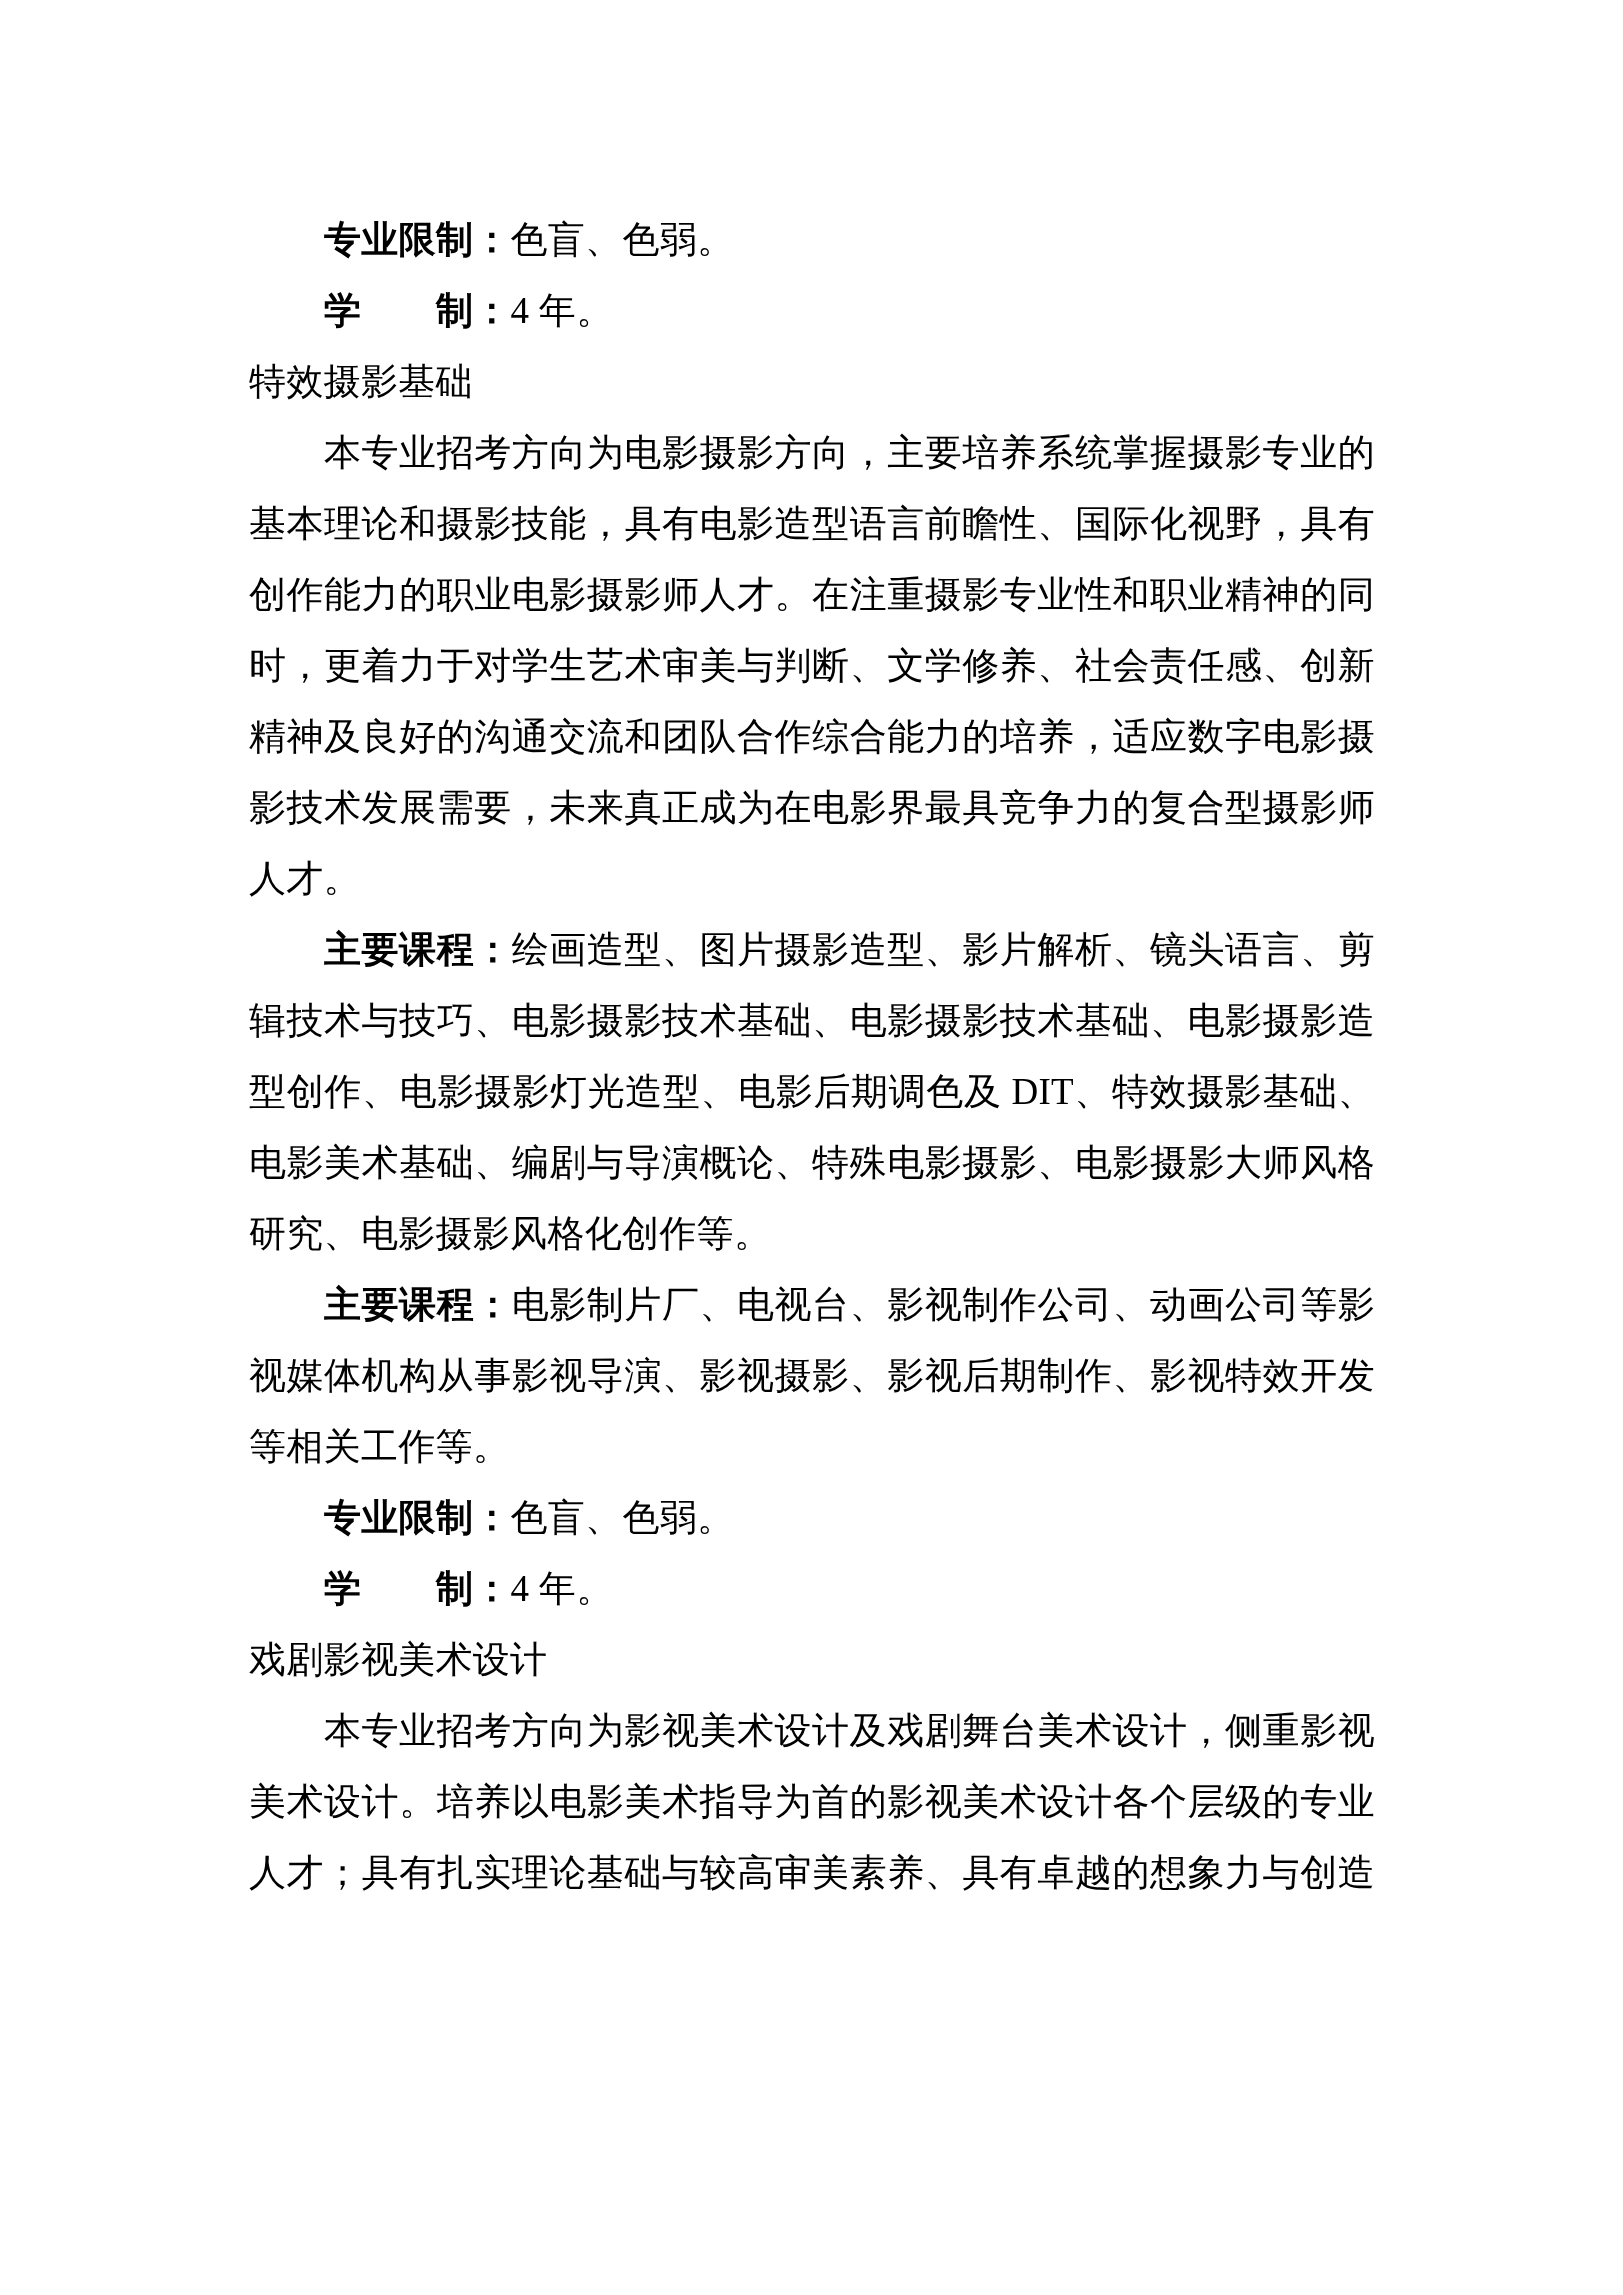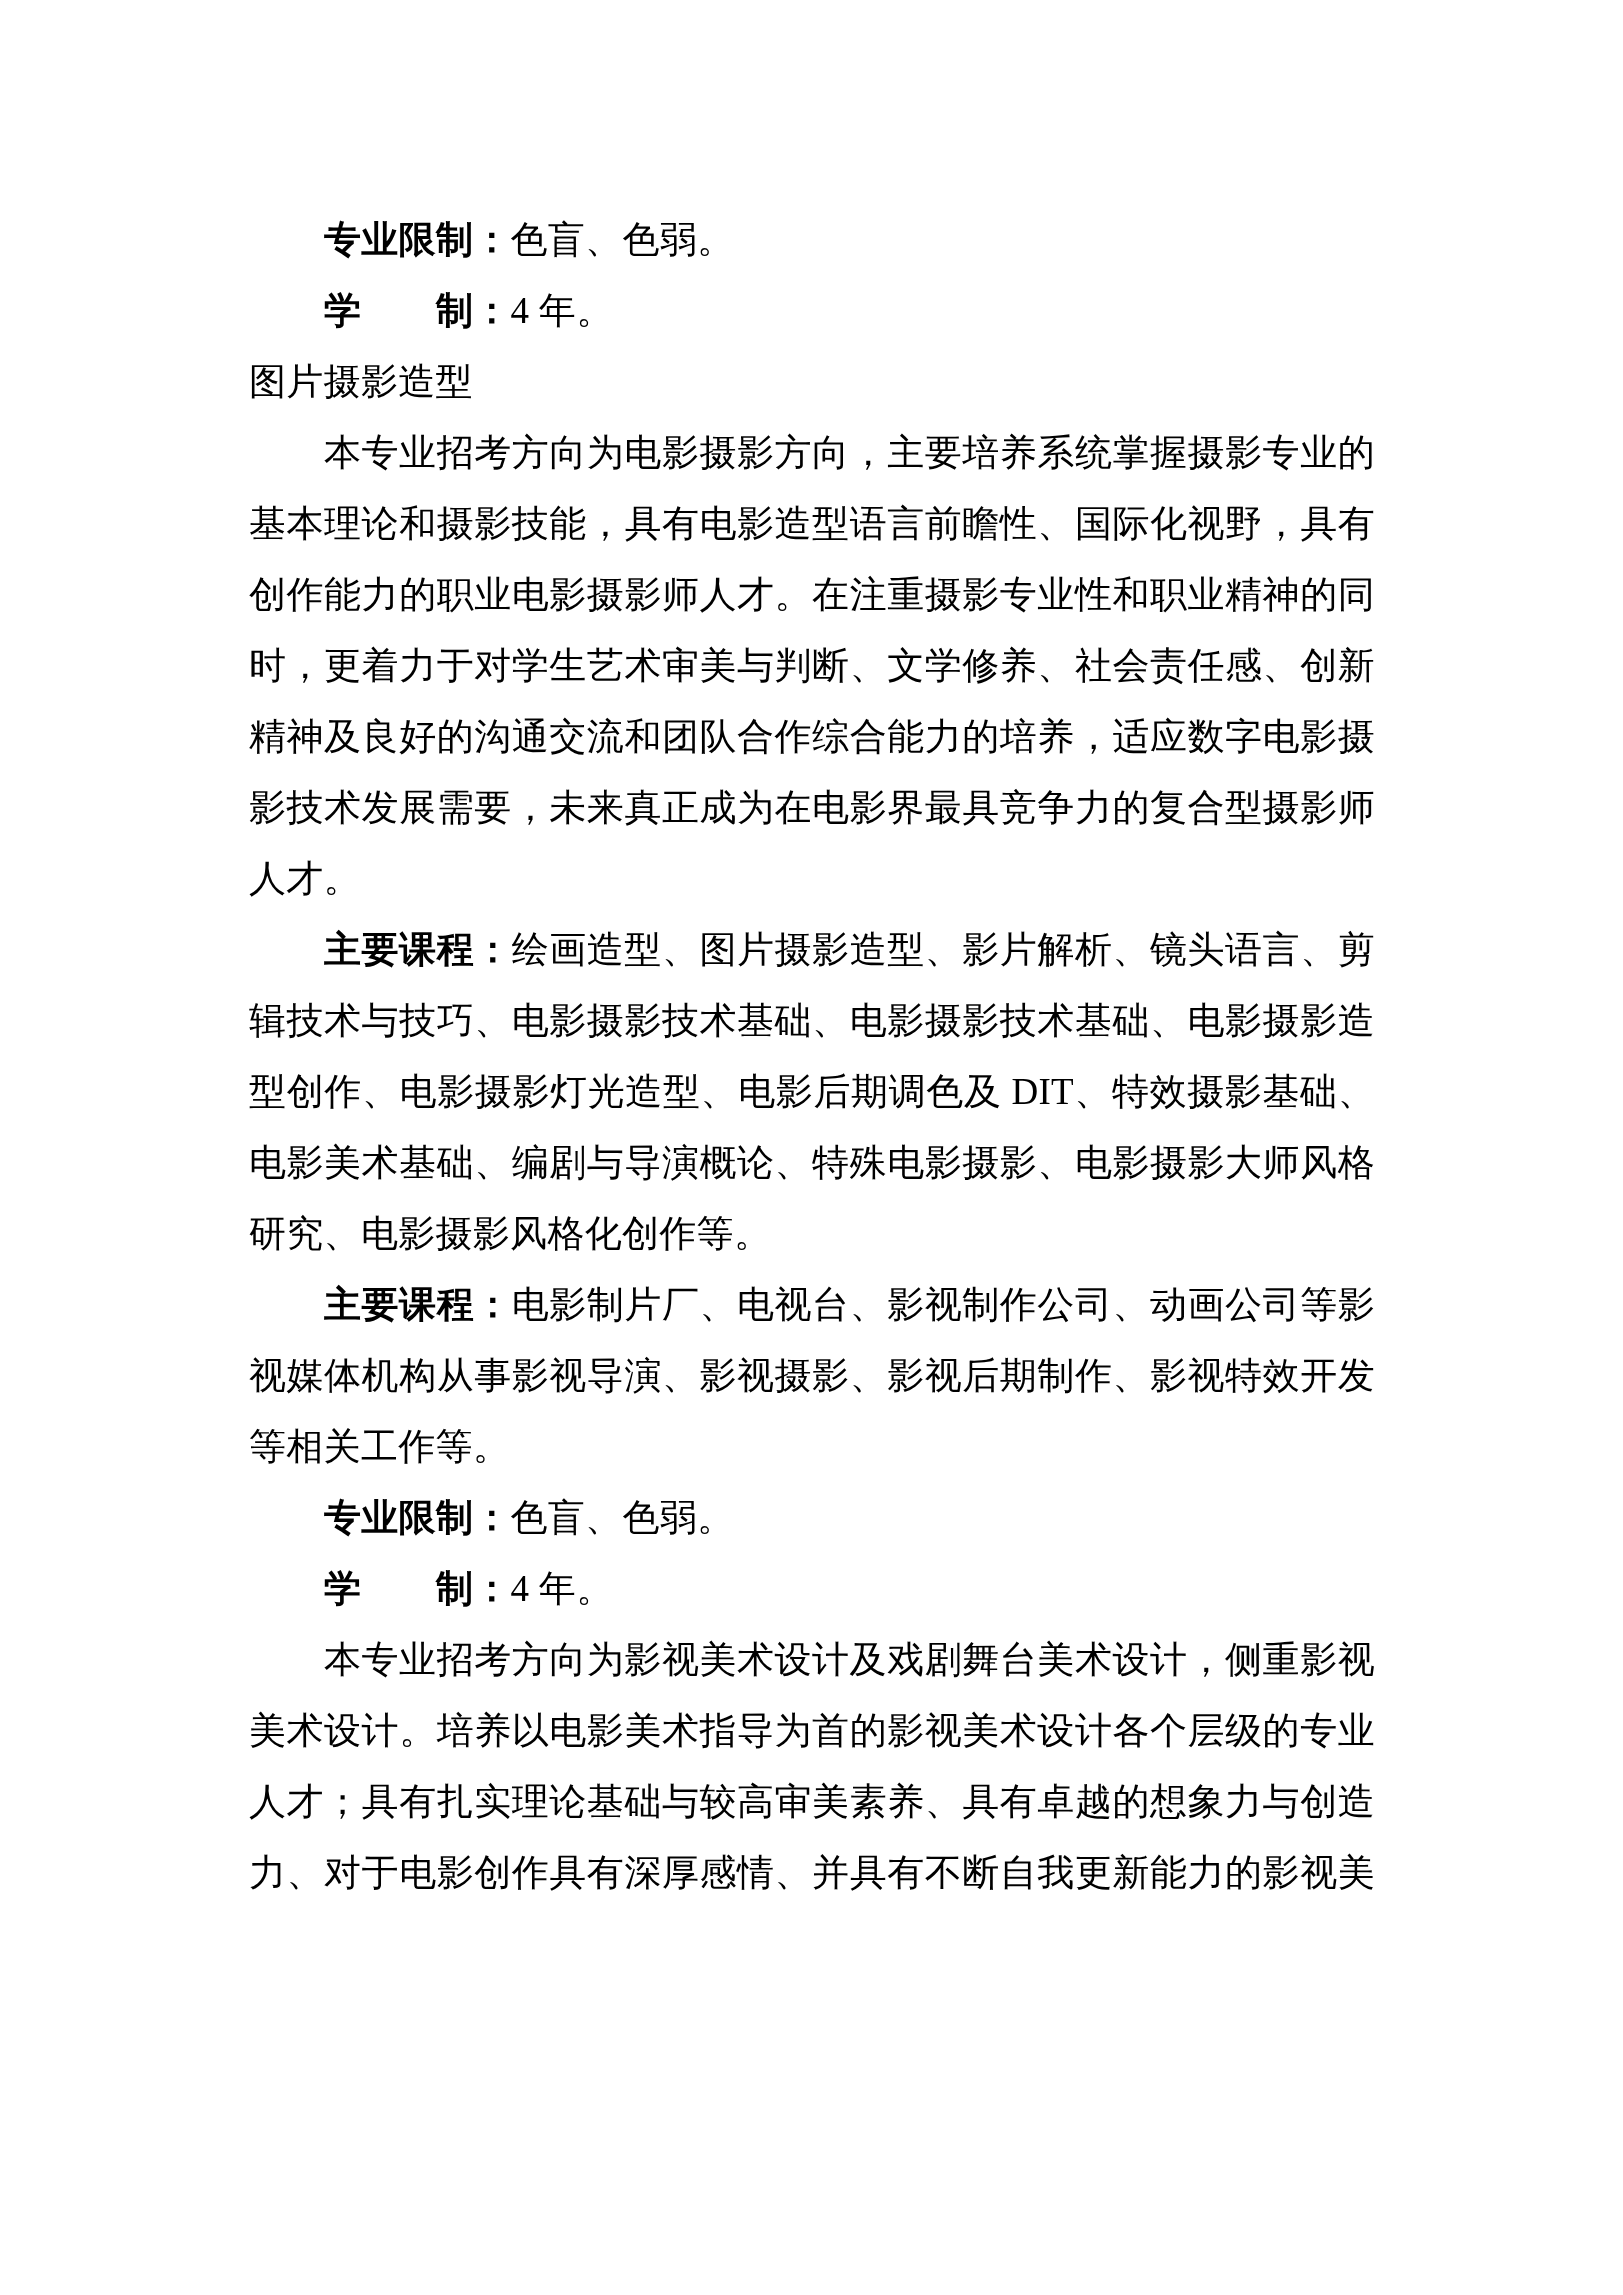--- a/index.html
+++ b/index.html
@@ -57,32 +57,33 @@
 </head>
 <body>
 
 <div class="page">
   <div class="content">
 
     <p class="field"><b class="lead">专业限制：</b><span>色盲、色弱。</span></p>
 
     <p class="field"><b class="lead">学　　制：</b><span>4 年。</span></p>
 
-    <h2 class="heading">图片摄影造型</h2>
+    <h2 class="heading">特效摄影基础</h2>
 
     <p class="para"><span>本专业招考方向为电影摄影方向，主要培养系统掌握摄影专业的基本理论和摄影技能，具有电影造型语言前瞻性、国际化视野，具有创作能力的职业电影摄影师人才。在注重摄影专业性和职业精神的同时，更着力于对学生艺术审美与判断、文学修养、社会责任感、创新精神及良好的沟通交流和团队合作综合能力的培养，适应数字电影摄影技术发展需要，未来真正成为在电影界最具竞争力的复合型摄影师人才。</span></p>
 
     <p class="para"><b class="lead">主要课程：</b><span>绘画造型、图片摄影造型、影片解析、镜头语言、剪辑技术与技巧、电影摄影技术基础、电影摄影技术基础、电影摄影造型创作、电影摄影灯光造型、电影后期调色及 DIT、特效摄影基础、电影美术基础、编剧与导演概论、特殊电影摄影、电影摄影大师风格研究、电影摄影风格化创作等。</span></p>
 
     <p class="para"><b class="lead">主要课程：</b><span>电影制片厂、电视台、影视制作公司、动画公司等影视媒体机构从事影视导演、影视摄影、影视后期制作、影视特效开发等相关工作等。</span></p>
 
     <p class="field"><b class="lead">专业限制：</b><span>色盲、色弱。</span></p>
 
     <p class="field"><b class="lead">学　　制：</b><span>4 年。</span></p>
 
+    <h2 class="heading">戏剧影视美术设计</h2>
 
     <p class="para"><span>本专业招考方向为影视美术设计及戏剧舞台美术设计，侧重影视美术设计。培养以电影美术指导为首的影视美术设计各个层级的专业人才；具有扎实理论基础与较高审美素养、具有卓越的想象力与创造力、对于电影创作具有深厚感情、并具有不断自我更新能力的影视美术设计、戏剧舞台设计及三维动画设计方面的专业人才，成为在创作</span></p>
 
   </div>
 
   <div class="footer">25</div>
 </div>
 
 
 </body></html>

